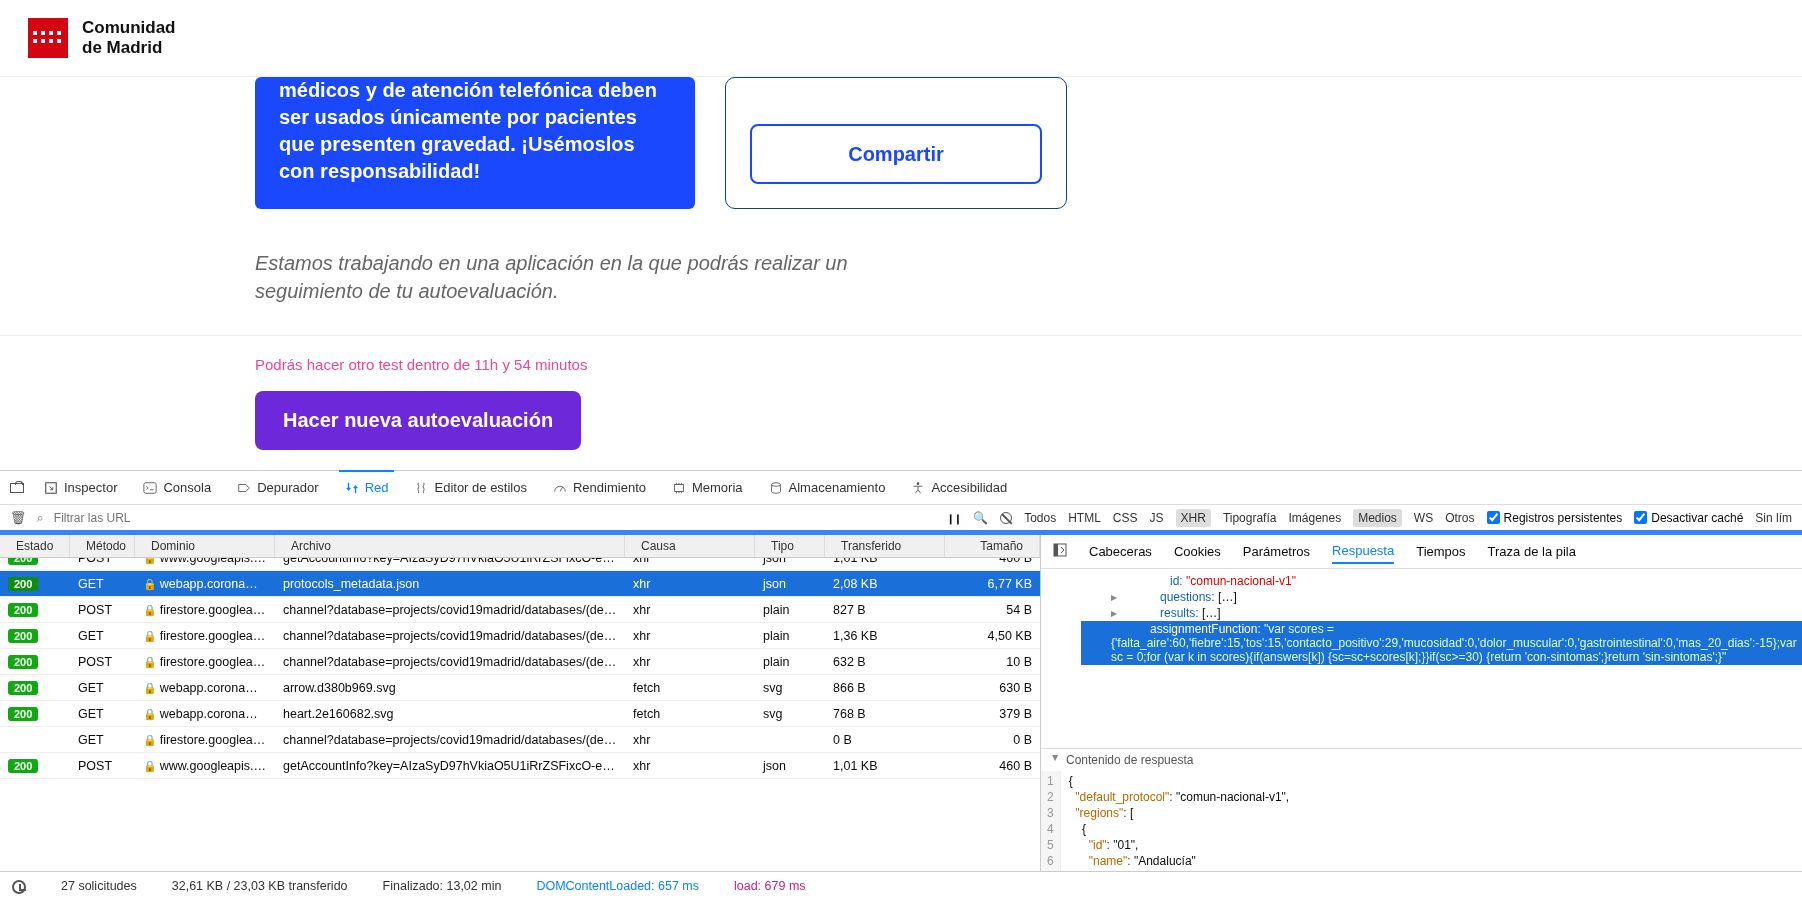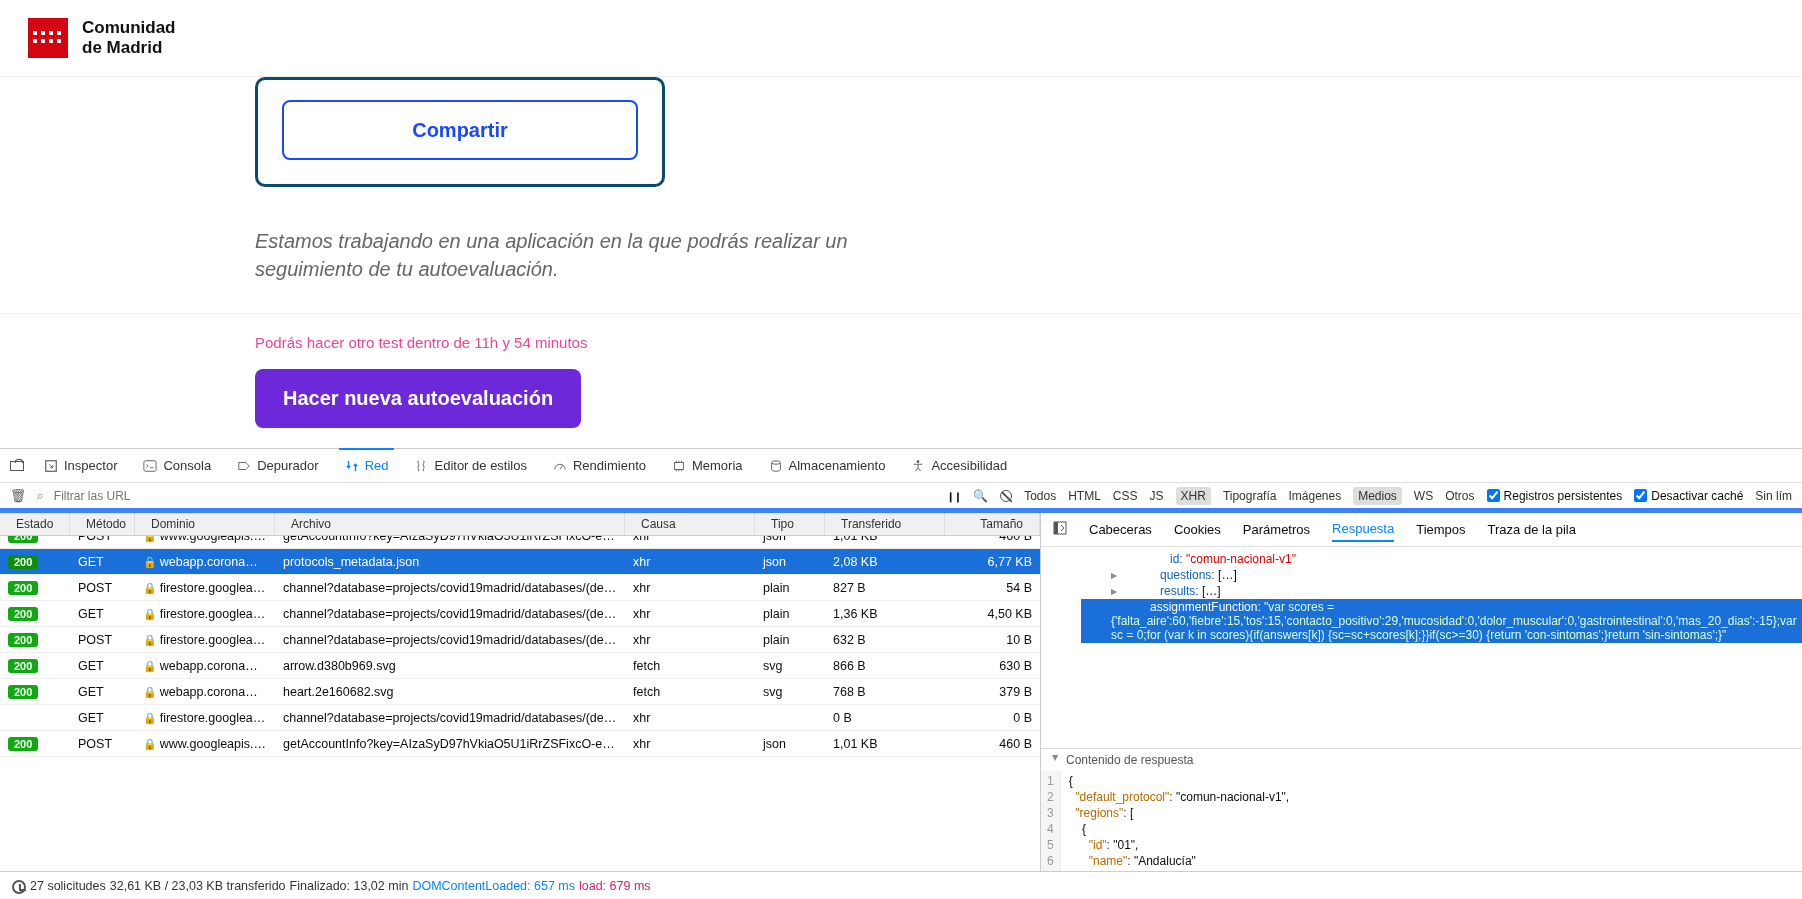--- a/index.html
+++ b/index.html
@@ -6,21 +6,21 @@
 body { width: 1802px; height: 899px; overflow: hidden; background: #fff; display: flex; flex-direction: column; }
 .top-app { flex: 0 0 auto; }
 .app-header { display: flex; align-items: center; gap: 14px; padding: 18px 28px; border-bottom: 1px solid #eee; }
 .logo-sq { width: 40px; height: 40px; background: #d40511; display: flex; align-items: center; justify-content: center; color: #fff; font-size: 10px; letter-spacing: 1px; }
 .logo-stars { display: grid; grid-template-columns: repeat(4,6px); grid-template-rows: repeat(2,6px); gap: 2px; }
 .logo-stars span { width: 4px; height: 4px; background: #fff; display: block; }
 .brand-text { line-height: 1.15; font-size: 17px; font-weight: 700; color: #111; }
 .app-body { padding: 0 0 20px 0; }
 .row1 { display: flex; gap: 30px; padding-left: 255px; }
 .blue-card { width: 440px; background: #1a48ff; color: #fff; border-radius: 6px; padding: 0 24px 24px 24px; font-size: 20px; font-weight: 600; line-height: 1.35; }
-.share-card { width: 410px; border: 3px solid #0c4a6e; border-radius: 10px; padding: 20px 24px 24px 24px; display: flex; align-items: flex-start; justify-content: center; }
+.share-card { width: 342px; border: 1px solid #0c4a6e; border-radius: 10px; padding: 20px 24px 24px 24px; display: flex; align-items: flex-end; justify-content: center; }
 .share-btn { width: 100%; height: 60px; border: 2px solid #1a48ff; color: #1a48ff; background: #fff; border-radius: 8px; font-size: 20px; font-weight: 600; cursor: pointer; }
 .info-text { padding: 40px 0 0 255px; color: #666; font-size: 20px; max-width: 950px; line-height: 1.4; font-style: italic; }
 .sep { border-top: 1px solid #eee; margin-top: 30px; }
 .next-section { padding: 20px 0 0 255px; }
 .next-text { color: #ec4899; font-size: 15px; }
 .grey-btn { margin-top: 18px; background: #6d28d9; color: #fff; border: none; border-radius: 8px; padding: 18px 28px; font-size: 20px; font-weight: 600; cursor: default; }
 
 .devtools { flex: 1; display: flex; flex-direction: column; border-top: 1px solid #ccc; font-size: 13px; color: #0c0c0d; min-height: 0; }
 .dt-tabs { display: flex; align-items: center; gap: 14px; padding: 0 10px; height: 34px; border-bottom: 1px solid #ddd; }
 .dt-tab { display: flex; align-items: center; gap: 6px; padding: 0 6px; height: 100%; cursor: pointer; color: #333; }
@@ -60,21 +60,21 @@
 .tree-line.hilite { background: #1a6fd8; color: #fff; }
 .tree-line.hilite .key, .tree-line.hilite .str { color: #fff; }
 .tree-line.hilite .astr { color: #d7ffce; }
 .resp-section-h { padding: 4px 10px; border-top: 1px solid #ddd; font-size: 12px; color: #555; display:flex; align-items:center; gap:5px;}
 .code-pane { font-family: Menlo, Consolas, monospace; font-size: 12px; display: flex; }
 .gutter { background: #f5f5f5; color: #999; text-align: right; padding: 2px 6px; border-right: 1px solid #eee; }
 .gutter div { height: 16px; line-height: 16px; }
 .code { padding: 2px 8px; }
 .code div { height: 16px; line-height: 16px; white-space: pre; }
 .tok-key { color: #b36b00; } .tok-p { color: #333; }
-.statusbar { height: 28px; border-top: 1px solid #ccc; display: flex; align-items: center; gap: 4px; padding: 0 12px; font-size: 12.5px; color: #333; }
+.statusbar { height: 28px; border-top: 1px solid #ccc; display: flex; align-items: center; gap: 35px; padding: 0 12px; font-size: 12.5px; color: #333; }
 .statusbar .dcl { color: #0a84ff; } .statusbar .load { color: #d0217d; }
 .pause-icon::before { content:"❙❙"; font-size:10px; letter-spacing: -1px;}
 .search-icon::before { content:"🔍"; font-size:12px; }
 .ban-icon { width:12px;height:12px;border:1.5px solid #555;border-radius:50%;position:relative;display:inline-block;}
 .ban-icon::after{content:"";position:absolute;width:14px;height:1.5px;background:#555;top:5px;left:-1px;transform:rotate(45deg);}
 .dt-trash::before{content:"🗑";font-size:13px;color:#555;}
 .dt-funnel::before{content:"⌕";font-size:13px;color:#888;}
 .clock-icon { width:14px;height:14px;border:2px solid #555;border-radius:50%;position:relative;display:inline-block; margin-top:2px;}
 .clock-icon::after{content:"";position:absolute;width:5px;height:5px;border-left:2px solid #555;border-bottom:2px solid #555;top:2px;left:5px;}
 .tog-icon { width:14px;height:10px;border:1.5px solid #555;display:inline-block;position:relative;}
@@ -97,20 +97,21 @@
           <span></span>
         </div>
     </div>
     <div class="brand-text">
       <div>Comunidad</div>
       <div>de Madrid</div>
     </div>
   </div>
   <div class="app-body">
     <div class="row1">
+      <div class="blue-card">médicos y de atención telefónica deben ser usados únicamente por pacientes que presenten gravedad. ¡Usémoslos con responsabilidad!</div>
       <div class="share-card">
         <button class="share-btn">Compartir</button>
       </div>
     </div>
     <div class="info-text">Estamos trabajando en una aplicación en la que podrás realizar un seguimiento de tu autoevaluación.</div>
     <div class="sep"></div>
     <div class="next-section">
       <div class="next-text">Podrás hacer otro test dentro de 11h y 54 minutos</div>
       <button class="grey-btn">Hacer nueva autoevaluación</button>
     </div>

